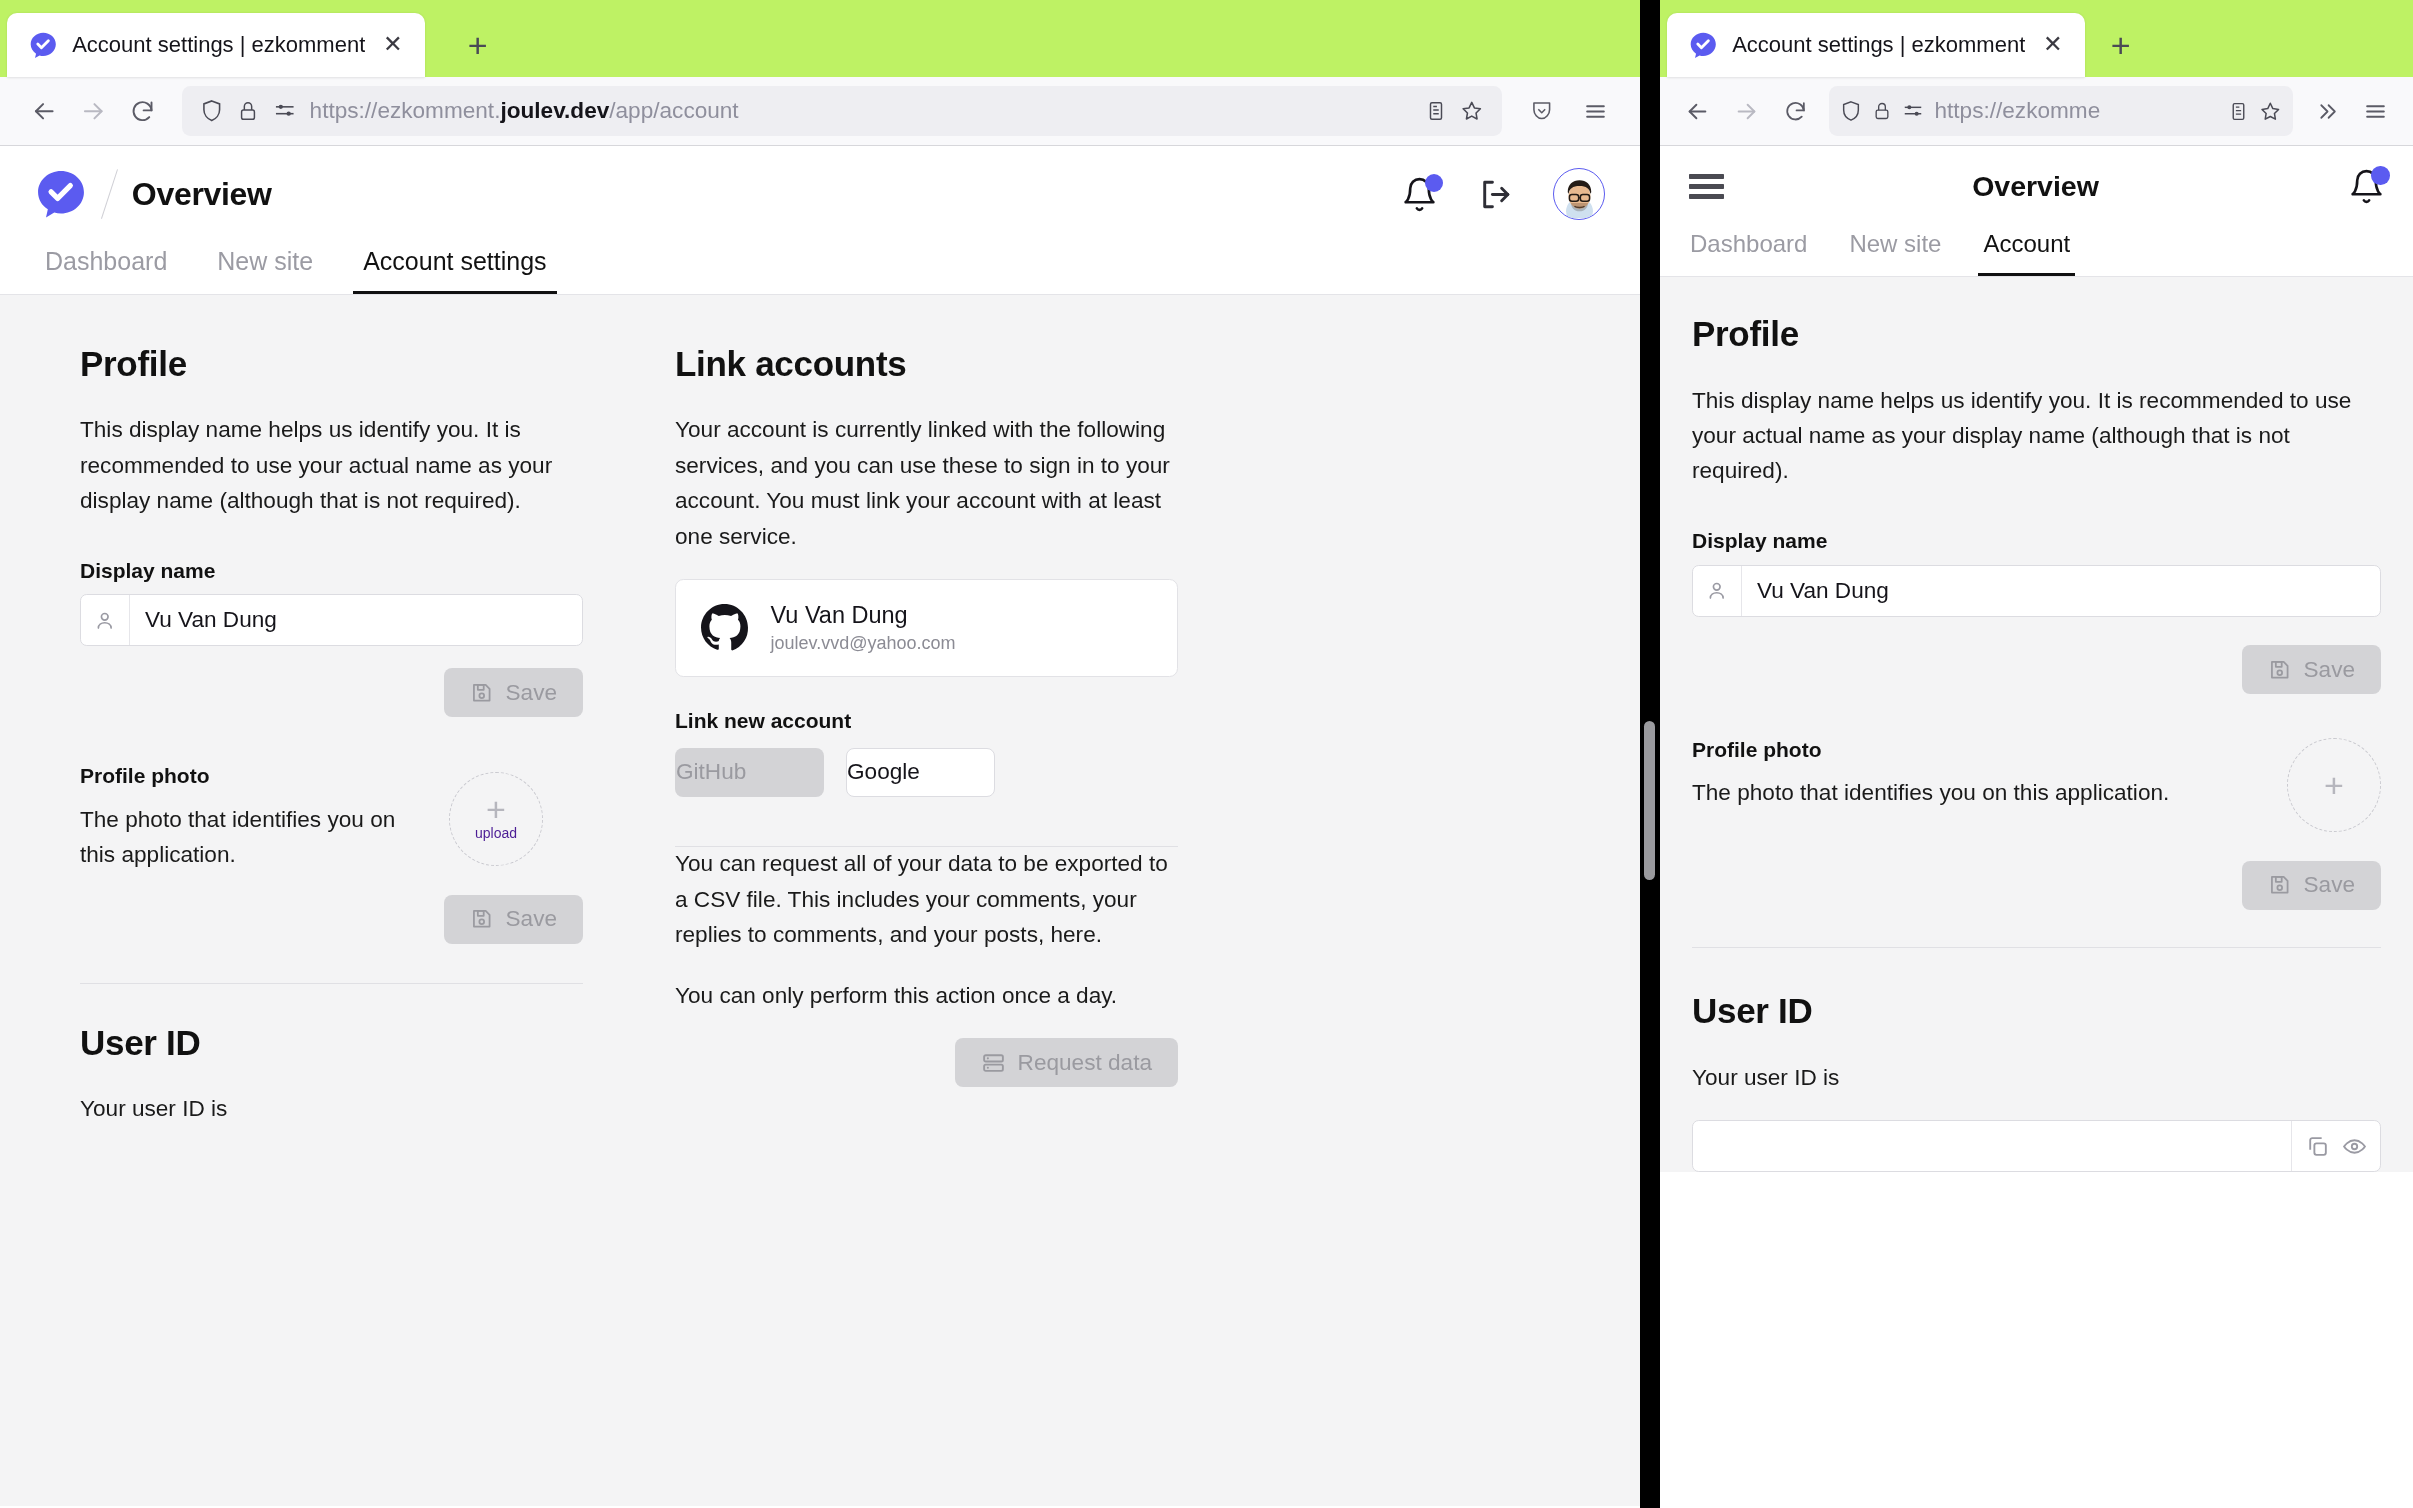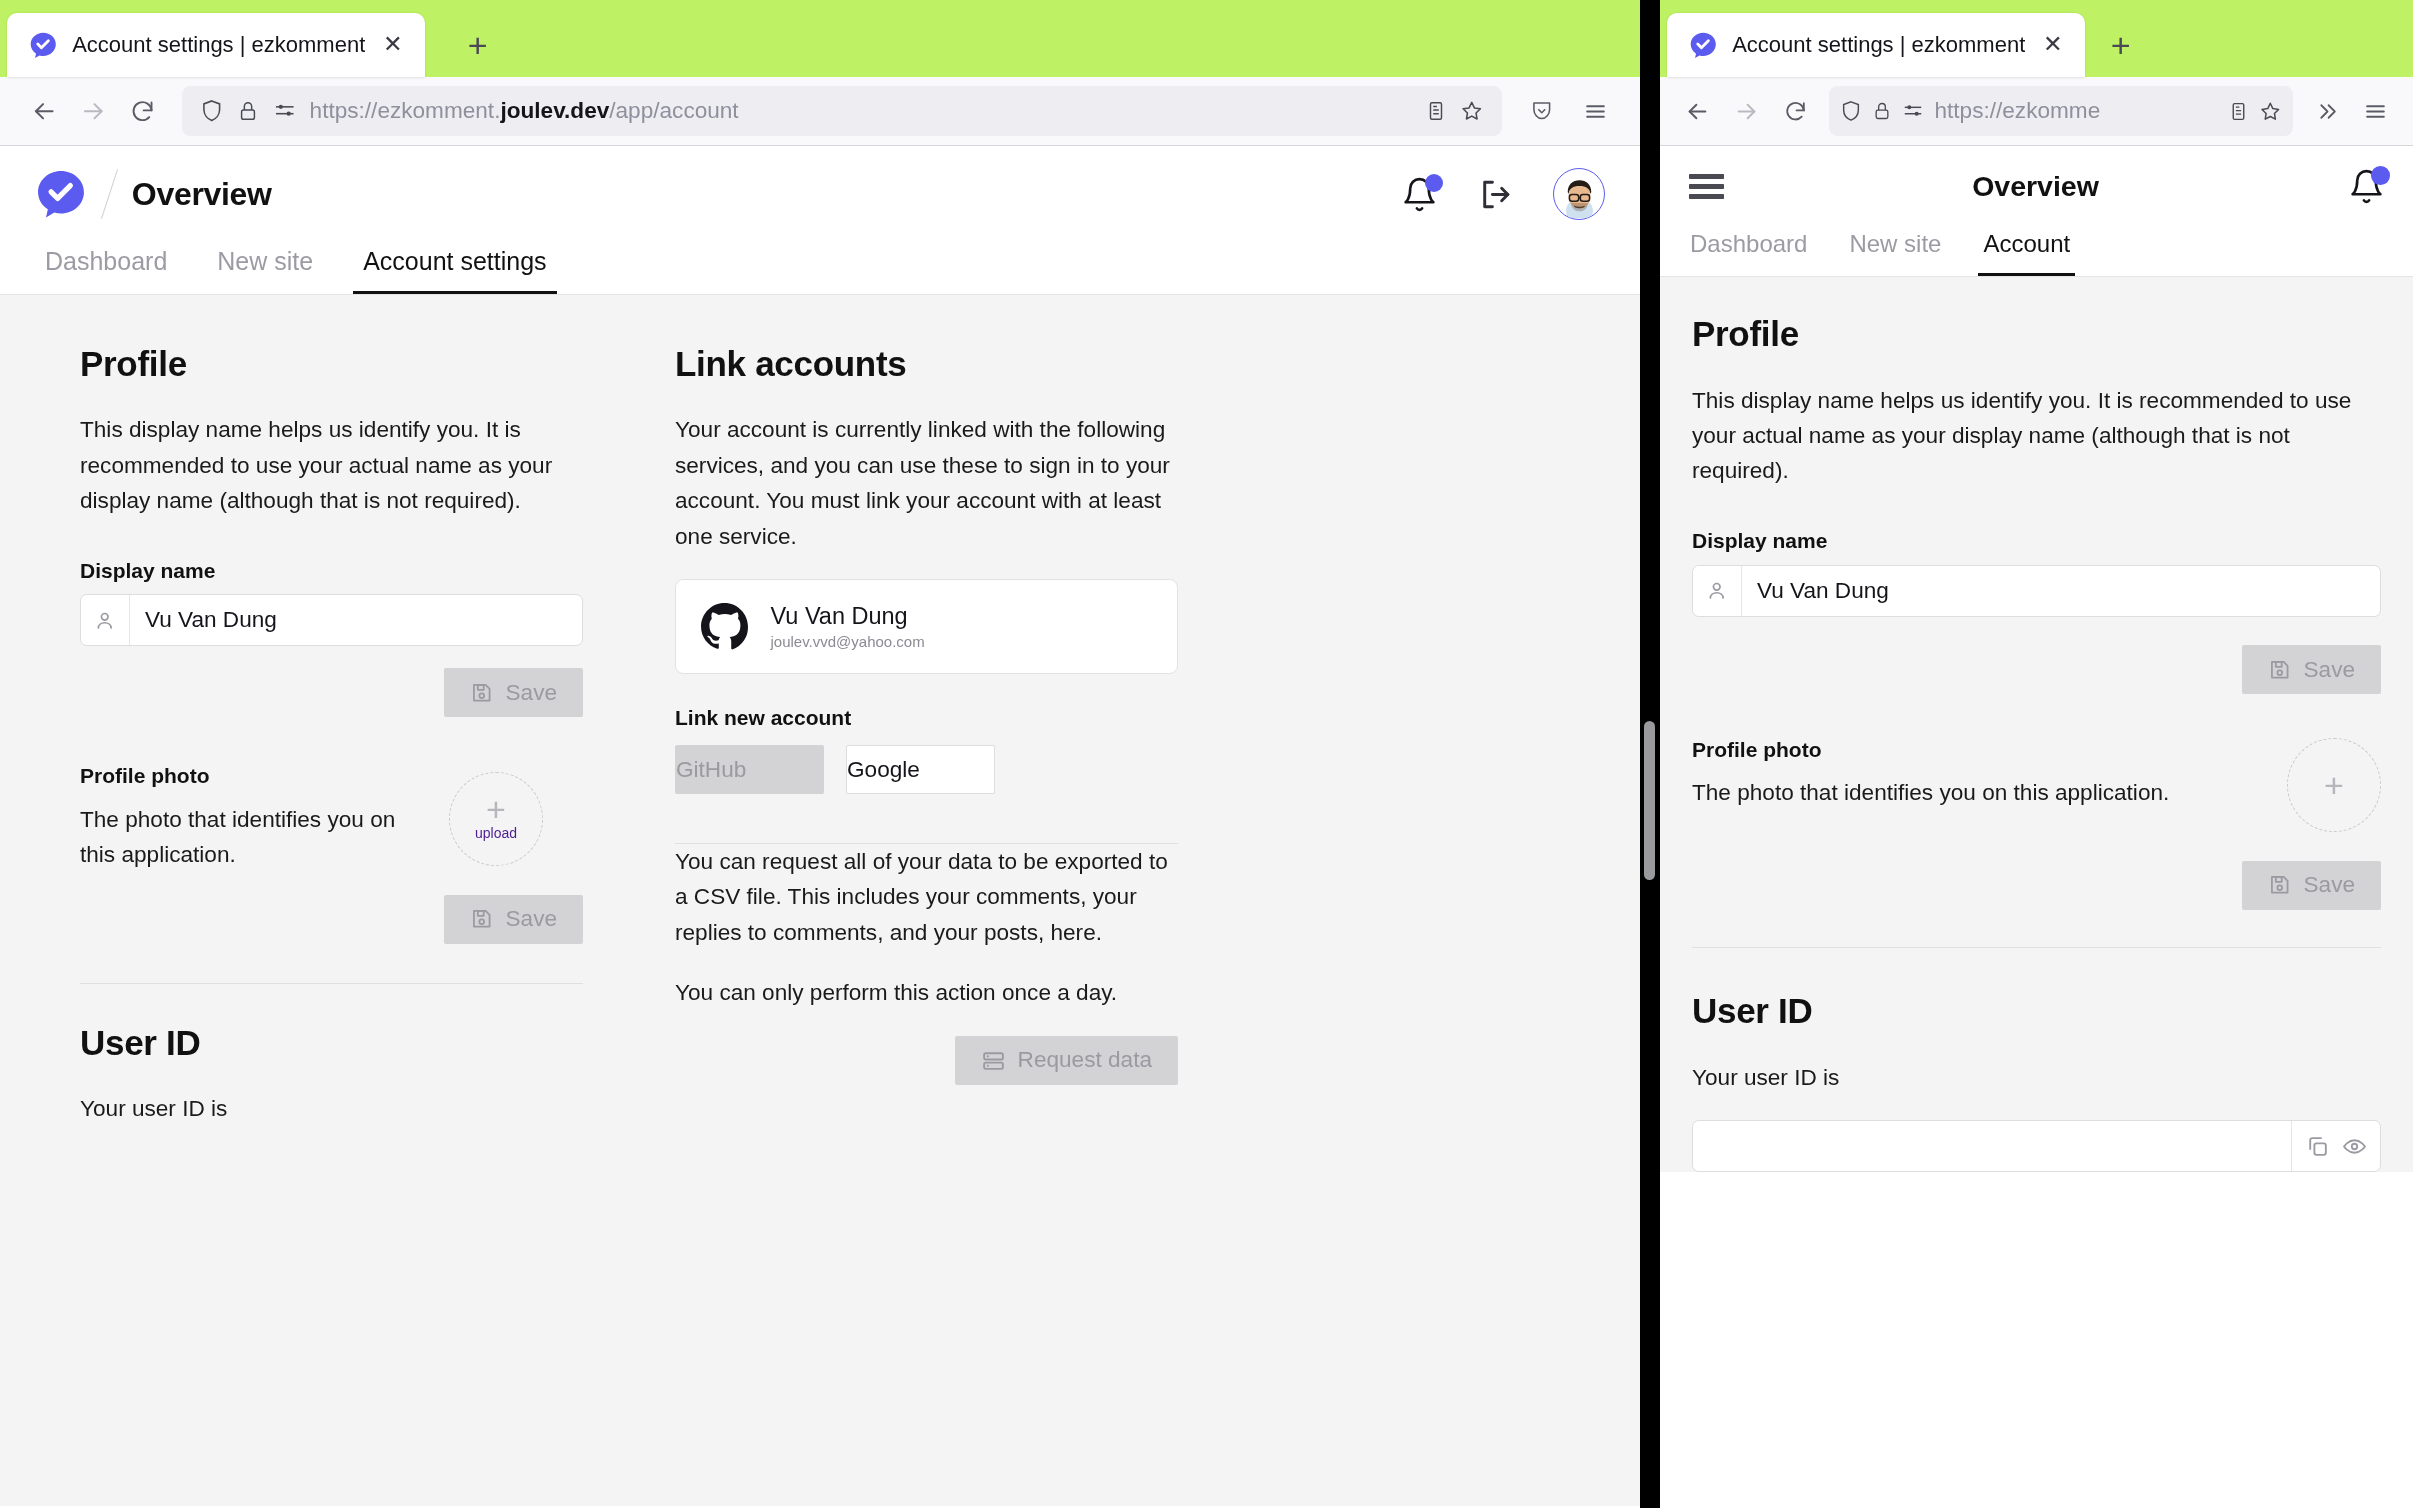--- a/index.html
+++ b/index.html
@@ -129,21 +129,21 @@
     width: 49px; flex:0 0 49px; display:flex; align-items:center; justify-content:center;
     border-right: 0.8px solid #e6e6ea; color:#9a9aa3;
   }
   .input-val {
     flex:1 1 auto; display:flex; align-items:center; padding: 0 15px;
     font-size: 22.6px; color:#15141a;
   }
   .row-right { display:flex; justify-content:flex-end; margin-top: 22px; }
   .btn {
     display:inline-flex; align-items:center; justify-content:space-between; gap: 11.7px;
-    height: 49px; padding: 0 25px; border-radius: 2px;
+    height: 49px; padding: 0 25px; border-radius: 8px;
     font-size: 22.6px; border: 0.8px solid transparent;
   }
   .btn-disabled { background:#d3d3d6; color:#9a9aa0; }
   .btn-outline { background:#fff; border-color:#dcdce1; color:#15141a; }
   .btn-ghost-disabled { background:#d3d3d6; color:#9a9aa0; }
 
   .photo-row { display:flex; align-items:center; margin-top: 47px; }
   .photo-txt { flex: 1 1 auto; padding-right: 17px; }
   .photo-sub { font-size: 21px; font-weight:700; color:#111; margin-bottom: 13.4px; }
   .upload-circle {
@@ -156,21 +156,21 @@
   .upload-label { font-size: 14px; color:#4c1d95; }
 
   .divider { height:0.8px; background:#e0e0e4; margin: 39px 0 0 0; }
 
   .linked-card {
     background:#fff; border:0.8px solid #e2e2e6; border-radius: 8.4px;
     display:flex; align-items:center; gap: 22px; padding: 22px 23.5px;
   }
   .gh-logo { width: 49px; height: 49px; flex:0 0 49px; }
   .linked-name { font-size: 23.5px; color:#15141a; margin-bottom: 3.4px; }
-  .linked-mail { font-size: 15px; color:#8b8b94;text-align:center; }
+  .linked-mail { font-size: 18px; color:#8b8b94;text-align:center; }
   .subhead { font-size: 21px; font-weight: 700; color:#111; margin: 32px 0 15px 0; }
   .btn-pair { display:flex; gap: 22px; }
   .btn-pair .btn { width: 149px; padding: 0; }
 
   
   .r-header {
     display:flex; align-items:center; padding: 22px 28.5px 20px 28.5px; background:#fff;
   }
   .r-title {
     flex:1 1 auto; text-align:center; font-size: 28.5px; font-weight: 700; color:#111;

